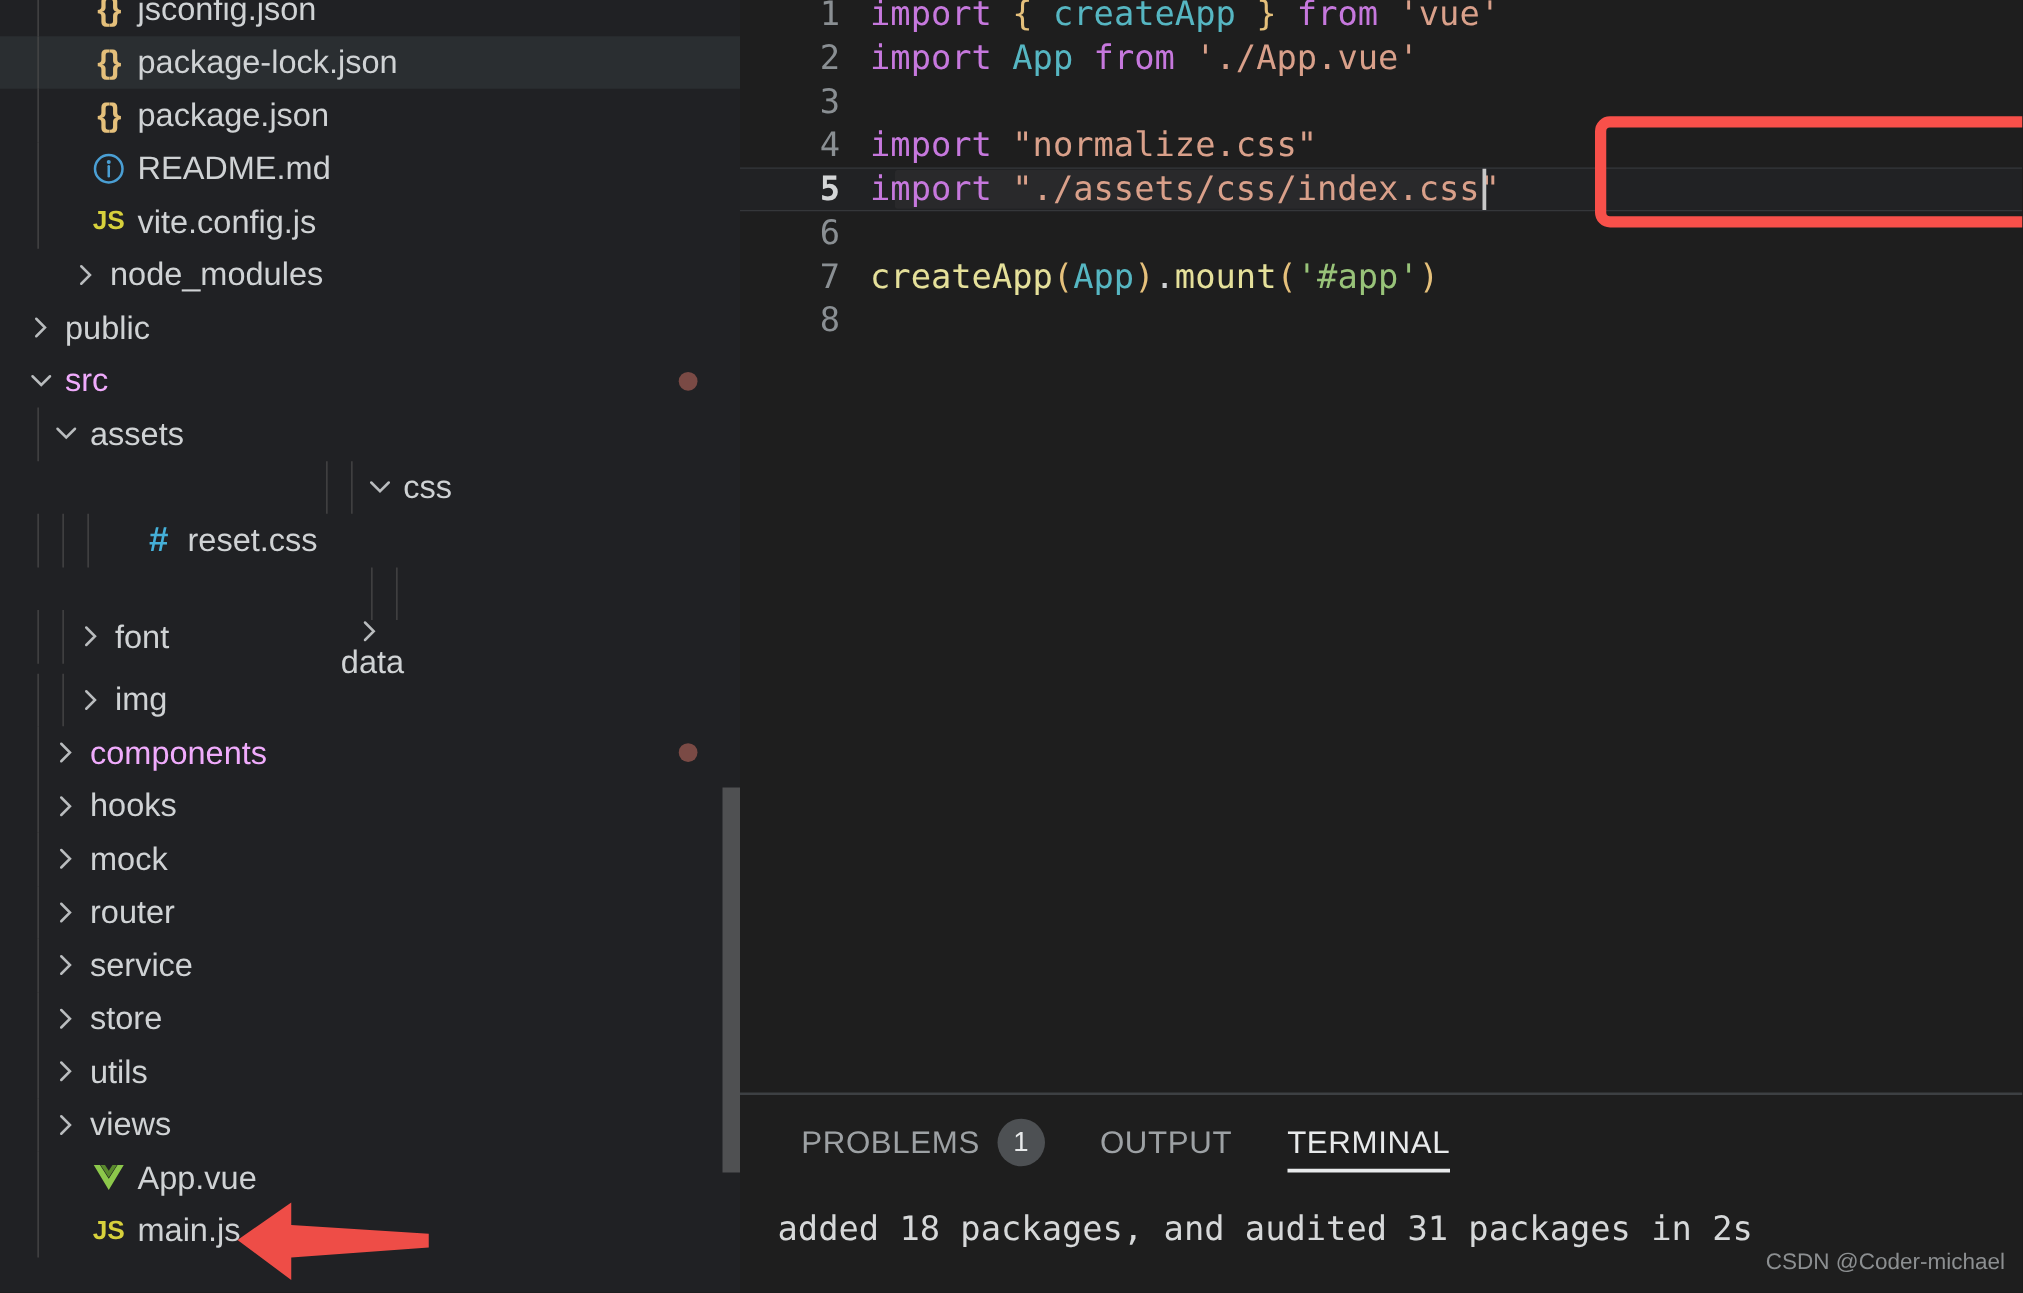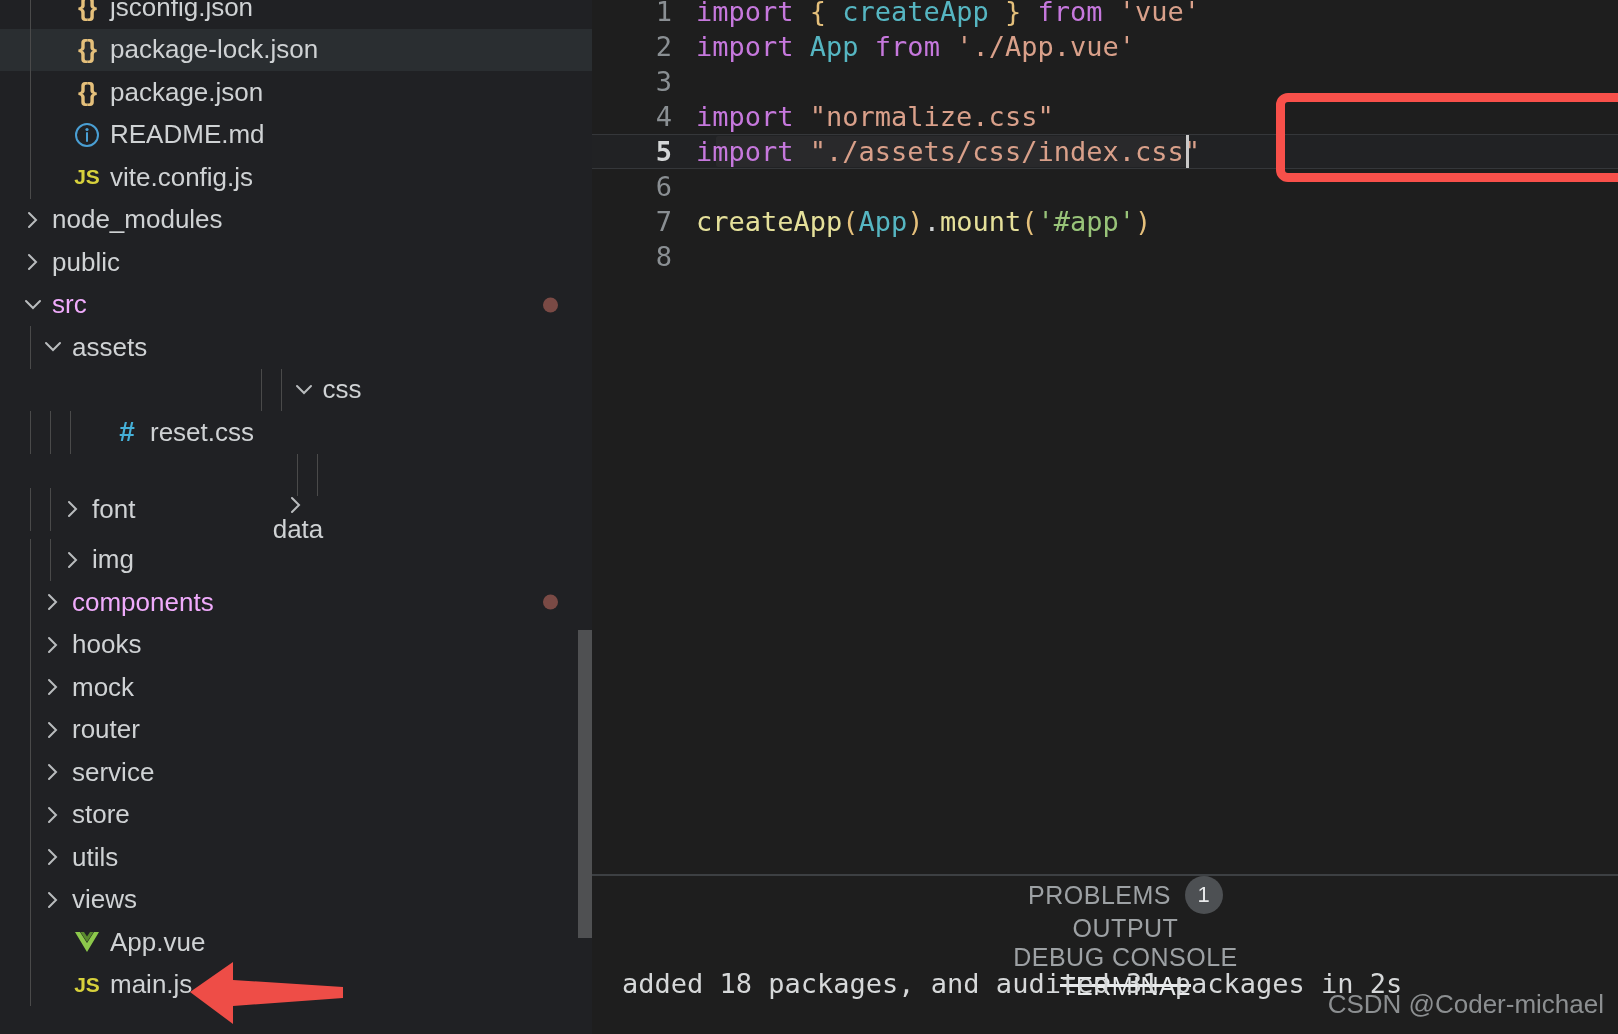--- a/index.html
+++ b/index.html
@@ -91,21 +91,21 @@
     border:9px solid #f8504a; border-radius:12px; pointer-events:none;
   }
 
   
   #panel {
     position:absolute; left:592px; top:874px; right:0; bottom:0;
     background:#1e1e1e; border-top:2px solid #3d4043;
   }
   #panel-tabs {
     position:absolute; left:0; top:0; right:0; height:76px;
-    display:flex; align-items:center; padding-left:41px; gap:0;flex-direction:column;
+    display:flex; align-items:flex-end; padding-left:27px; gap:0;
   }
   .ptab {
     position:relative; display:flex; align-items:center; gap:14px;
     font-size:25px; letter-spacing:0.5px; color:#9da1a4;
     height:76px; padding:0 22px;
   }
   .ptab.active { color:#e8eaeb; }
   .ptab.active::after {
     content:""; position:absolute; left:22px; right:22px; bottom:14px;
     height:3px; background:#e8eaeb;
@@ -117,21 +117,21 @@
   }
   #term-body {
     position:absolute; left:0; top:76px; right:0; bottom:0; padding-left:30px;
   }
   .term-line {
     font-family:"DejaVu Sans Mono", monospace; font-size:27px; color:#d6d8d9;
     white-space:pre; padding-top:16px;
   }
   #watermark {
     position:absolute; right:14px; bottom:14px;
-    font-size:26px; color:#8c8f91; font-family:"Liberation Sans", sans-serif;
+    font-size:18px; color:#8c8f91; font-family:"Liberation Sans", sans-serif;
   }
 
   
   #arrow { position:absolute; left:185px; top:950px; width:160px; height:85px; }
 </style>
 </head>
 <body>
 
 <div id="app">
 
@@ -176,21 +176,21 @@
           <span class="label">README.md</span>
         </div>
         <div class="tree-row" style="top: 156px; position: absolute; left: 0px; right: 0px;">
           <span class="indent" style="width: 38px;">
             <span class="guide" style="left: 30px;"></span>
           </span>
           <span class="chev"></span>
           <span class="ficon js">JS</span>
           <span class="label">vite.config.js</span>
         </div>
-        <div class="tree-row" style="top: 198.5px; position: absolute; left: 0px; right: 0px;">
+        <div class="tree-row" style="top: 198.5px; position: absolute; left: 0px; right: 0px; padding-left: 36px;">
           <span class="indent" style="width: 18px;"></span>
           <span class="chev">
             <svg width="18" height="18" viewBox="0 0 18 18">
               <path d="M5 2 L12 9 L5 16" stroke="#b9bcbe" stroke-width="2" fill="none" stroke-linecap="round"></path>
             </svg>
           </span>
           <span class="label">node_modules</span>
         </div>
         <div class="tree-row" style="top: 241px; position: absolute; left: 0px; right: 0px;">
           <span class="indent" style="width: 18px;"></span>
@@ -437,23 +437,20 @@
 
   <div id="panel">
     <div id="panel-tabs">
         <div class="ptab">
           <span>PROBLEMS</span>
           <span class="badge">1</span>
         </div>
         <div class="ptab">
           <span>OUTPUT</span>
         </div>
-        <div class="ptab">
-          <span>DEBUG CONSOLE</span>
-        </div>
         <div class="ptab active">
           <span>TERMINAL</span>
         </div>
       </div>
     <div id="term-body">
       <div class="term-line">added 18 packages, and audited 31 packages in 2s</div>
     </div>
     <div id="watermark">CSDN @Coder-michael</div>
   </div>
 

